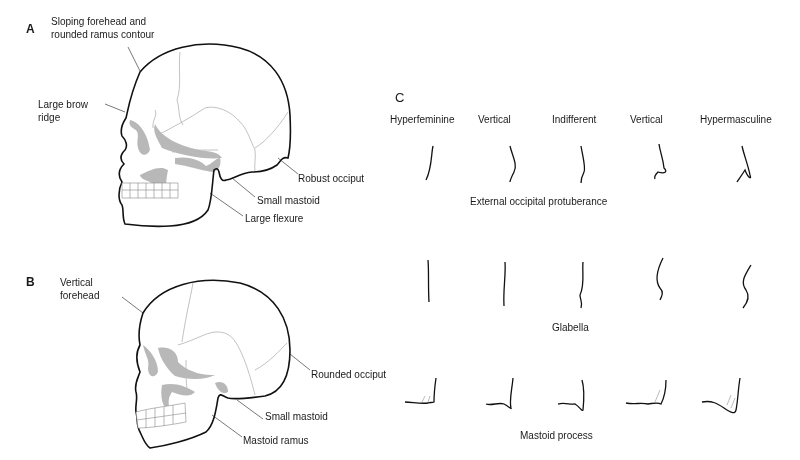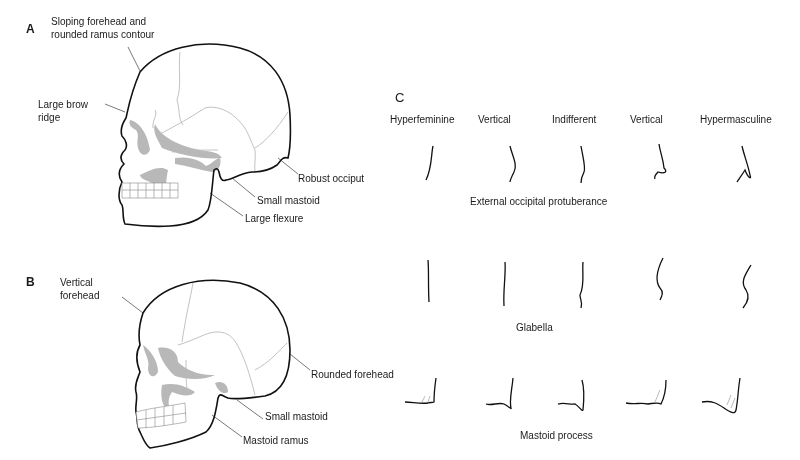--- a/index.html
+++ b/index.html
@@ -25,32 +25,32 @@
 </div>
 <div class="lbl" style="left:298px;top:172px">Robust occiput</div>
 <div class="lbl" style="left:257px;top:194px">Small mastoid</div>
 <div class="lbl" style="left:245px;top:212px">Large flexure</div>
 
 <div class="panel" style="left:26px;top:275px">B</div>
 <div class="lbl r" style="left:60px;top:276px;width:60px">
   <div>Vertical</div>
   <div>forehead</div>
 </div>
-<div class="lbl" style="left:311px;top:368px">Rounded forehead</div>
+<div class="lbl" style="left:311px;top:368px">Rounded occiput</div>
 <div class="lbl" style="left:265px;top:410px">Small mastoid</div>
 <div class="lbl" style="left:243px;top:434px">Mastoid ramus</div>
 
 <div class="panel" style="left:395px;top:90px;font-weight:normal;font-size:13px">C</div>
 <div class="lbl c" style="left:390px;top:113px;width:90px">Hyperfeminine</div>
 <div class="lbl c" style="left:478px;top:113px;width:78px">Vertical</div>
 <div class="lbl c" style="left:552px;top:113px;width:76px">Indifferent</div>
 <div class="lbl c" style="left:630px;top:113px;width:70px">Vertical</div>
 <div class="lbl c" style="left:700px;top:113px;width:96px">Hypermasculine</div>
 <div class="lbl c" style="left:470px;top:195px;width:240px">External occipital protuberance</div>
-<div class="lbl c" style="left:516px;top:321px;width:100px">Glabella</div>
+<div class="lbl c" style="left:552px;top:321px;width:100px">Glabella</div>
 <div class="lbl c" style="left:520px;top:429px;width:140px">Mastoid process</div>
 
 <svg width="800" height="460" viewBox="0 0 800 460">
 
   <g>
 
     <g stroke="#555" stroke-width="0.8" fill="none">
       <line x1="128" y1="47" x2="140" y2="71"></line>
       <line x1="105" y1="104" x2="125" y2="112"></line>
       <line x1="278" y1="158" x2="298" y2="174"></line>

